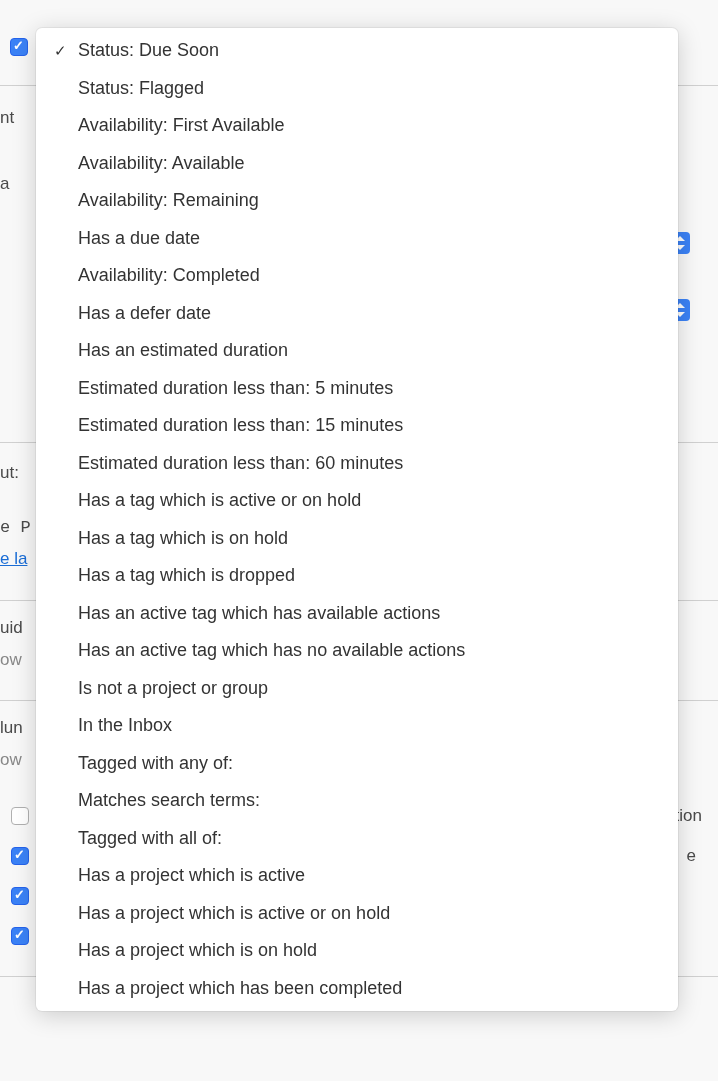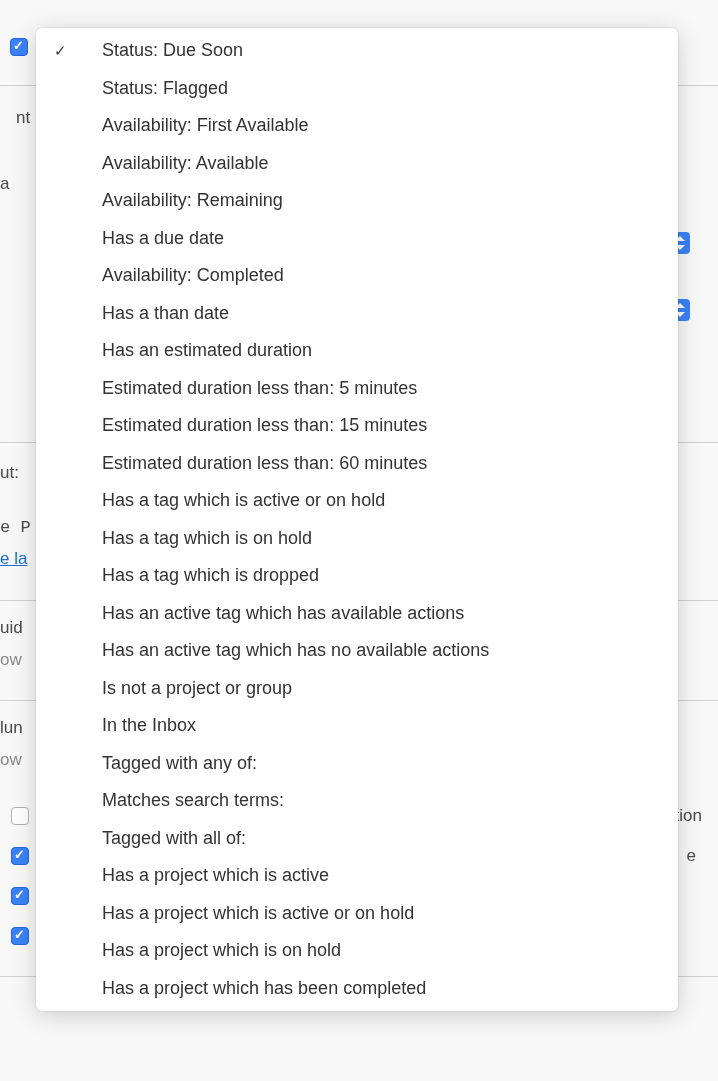--- a/index.html
+++ b/index.html
@@ -104,39 +104,38 @@
     }
     .menu-check {
       width: 20px;
       flex-shrink: 0;
       font-size: 15px;
       text-align: left;
     }
     .menu-label {
       flex: 1;
       padding-left: 4px;
-      margin-left: 24px;
     }
     .bg-divider {
       position: absolute;
       left: 0;
       width: 100%;
       height: 1px;
       background: #d0d0d0;
     }
   </style>
 </head>
 <body>
 
 <div class="background">
   <div class="bg-checkbox checked" style="top:38px; left:10px;"></div>
 
   <div class="bg-divider" style="top:85px;"></div>
 
-  <div class="bg-text" style="top:108px; left:0;margin-left:16px;">nt</div>
+  <div class="bg-text" style="top:108px; left:0;">nt</div>
   <div class="bg-text" style="top:174px; left:0;">a</div>
 
   <div class="bg-select-chevron" style="top:232px;"></div>
   <div class="bg-select-chevron" style="top:299px;"></div>
 
   <div class="bg-divider" style="top:442px;"></div>
 
   <div class="bg-text" style="top:463px; left:0; font-weight:500;">ut:</div>
   <div class="bg-text" style="top:518px; left:0; font-weight:500;font-family:Liberation Mono, monospace;">e P</div>
   <div class="bg-text bg-link" style="top:549px; left:0;">e la</div>
@@ -186,21 +185,21 @@
     <div class="menu-item">
       <span class="menu-check"></span>
       <span class="menu-label">Has a due date</span>
     </div>
     <div class="menu-item">
       <span class="menu-check"></span>
       <span class="menu-label">Availability: Completed</span>
     </div>
     <div class="menu-item">
       <span class="menu-check"></span>
-      <span class="menu-label">Has a than date</span>
+      <span class="menu-label">Has a defer date</span>
     </div>
     <div class="menu-item">
       <span class="menu-check"></span>
       <span class="menu-label">Has an estimated duration</span>
     </div>
     <div class="menu-item">
       <span class="menu-check"></span>
       <span class="menu-label">Estimated duration less than: 5 minutes</span>
     </div>
     <div class="menu-item">

